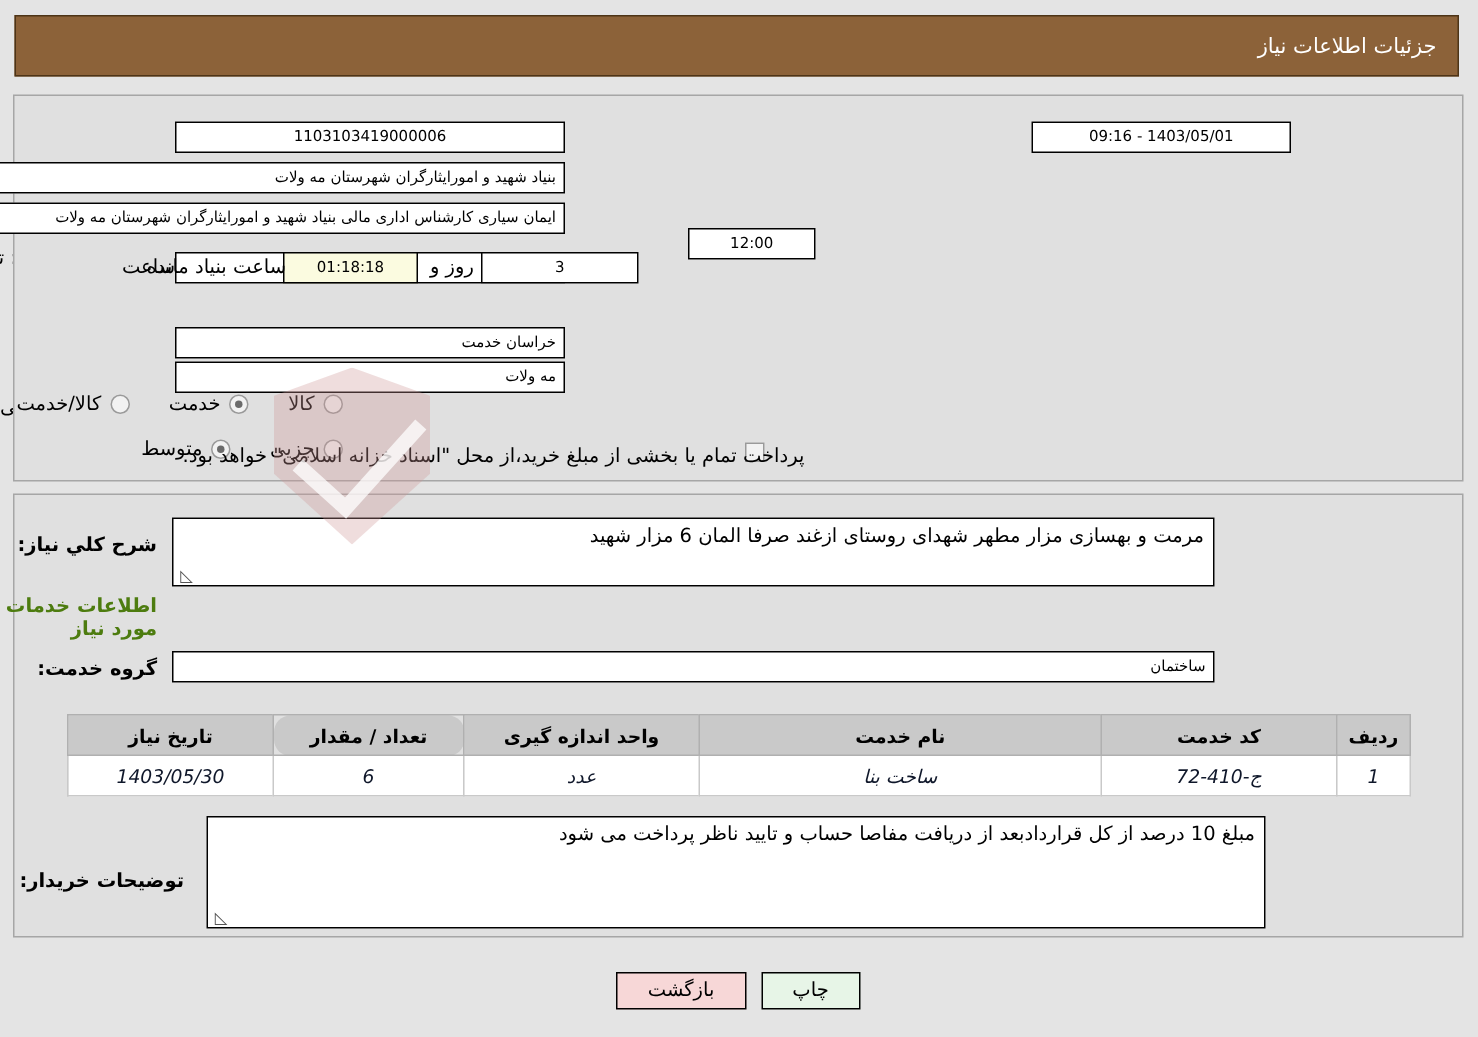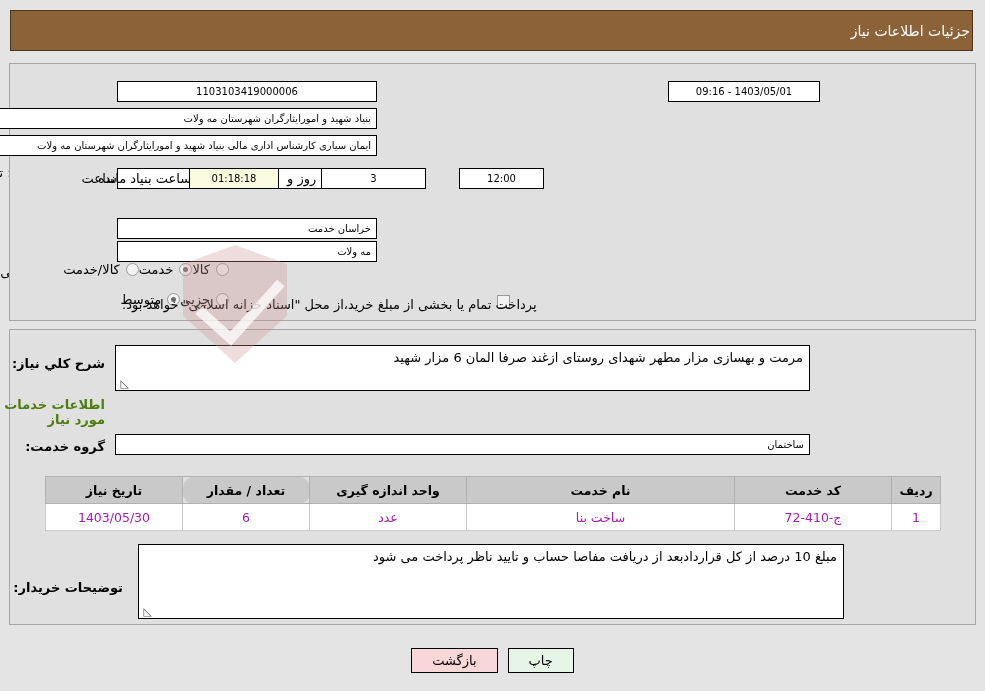--- a/index.html
+++ b/index.html
@@ -63,21 +63,21 @@
     position: absolute;
     left: 10px; top: 10px;
     width: 963px;
     height: 41px;
     background: #8c6239;
     border: 1px solid #4d3417;
     box-sizing: border-box;
     display: flex;
     align-items: center;
     justify-content: flex-start;
-    padding: 0 2px;
+    padding: 0 14px;
     z-index: 2;
   }
   .titlebar .tb-text {
     color: #ffffff;
     font-size: 14px;
   }
 
   
   .panel {
     position: absolute;
@@ -152,20 +152,21 @@
     border: 1px solid #9a9a9a;
     background: #f2f2f2;
     box-sizing: border-box;
     vertical-align: middle;
   }
   .opt {
     display: inline-flex;
     align-items: center;
     gap: 6px;
     font-size: 13px;
+    margin-left: 26px;
     white-space: nowrap;
   }
 
   
   .ta {
     background: #ffffff;
     border: 1px solid #000;
     box-sizing: border-box;
     font-size: 13px;
     color: #000;
@@ -207,21 +208,22 @@
     padding: 0 6px;
     text-align: center;
     white-space: nowrap;
   }
   table.grid td {
     background: #ffffff;
     border: 1px solid #c9c9c9;
     height: 26px;
     padding: 0 6px;
     text-align: center;
-    color: #a21caf;
+    color: #0f172a;
+    font-style: italic;
   }
 
   
   .btnbar {
     position: absolute;
     left: 0;
     top: 648px;
     width: 985px;
     display: flex;
     justify-content: center;
@@ -264,39 +266,39 @@
 
 <div class="frow" style="right:874px; top:82px;">
   <span class="lbl">شماره نیاز:</span>
 </div>
 <div class="fld" style="position:absolute; right:608px; top:81px; width:260px; z-index:3;">1103103419000006</div>
 
 <div class="frow" style="right:424px; top:82px;">
   <span class="lbl">تاریخ و ساعت اعلان عمومی:</span>
 </div>
 
-<div class="fld" style="position:absolute; left:668px; top:81px; width:152px; z-index:3;">1403/05/01 - 09:16</div>
+<div class="fld" style="position:absolute; left:688px; top:81px; width:173px; z-index:3;">1403/05/01 - 09:16</div>
 
 <div class="frow" style="right:874px; top:109px;">
   <span class="lbl">نام دستگاه خریدار:</span>
 </div>
 <div class="fld right" style="position:absolute; right:608px; top:108px; width:604px; z-index:3;">بنیاد شهید و امورایثارگران شهرستان مه ولات</div>
 
 <div class="frow" style="right:874px; top:136px;">
   <span class="lbl">ایجاد کننده درخواست:</span>
 </div>
 <div class="fld right" style="position:absolute; right:608px; top:135px; width:524px; z-index:3;">ایمان سیاری کارشناس اداری مالی بنیاد شهید و امورایثارگران شهرستان مه ولات</div>
 <a class="link" style="position:absolute; right:1140px; left:151px; top:138px; z-index:3;">اطلاعات تماس خریدار</a>
 
 <div class="frow" style="right:874px; top:164px; flex-direction:column; align-items:flex-start;">
   <span class="lbl" style="display:inline-block; width:96px; line-height:17px;">مهلت ارسال پاسخ: تا تاریخ:</span>
 </div>
 <div class="fld" style="position:absolute; right:608px; top:168px; width:260px; z-index:3;">1403/05/04</div>
 <span class="lbl" style="position:absolute; right:868px; left:545px; top:171px; z-index:3;">ساعت</span>
-<div class="fld" style="position:absolute; left:459px; top:168px; width:85px; z-index:3;">12:00</div>
+<div class="fld" style="position:absolute; left:459px; top:152px; width:85px; z-index:3;">12:00</div>
 <div class="fld" style="position:absolute; left:321px; top:168px; width:105px; z-index:3;">3</div>
 <span class="lbl" style="position:absolute; left:287px; top:171px; z-index:3;">روز و</span>
 <div class="fld yellow" style="position:absolute; left:189px; top:168px; width:90px; z-index:3;">01:18:18</div>
 <span class="lbl" style="position:absolute; left:98px; top:171px; z-index:3;">ساعت بنیاد مانده</span>
 
 <div class="frow" style="right:874px; top:219px;">
   <span class="lbl">استان محل تحویل:</span>
 </div>
 <div class="fld right" style="position:absolute; right:608px; top:218px; width:260px; z-index:3;">خراسان خدمت</div>
 

